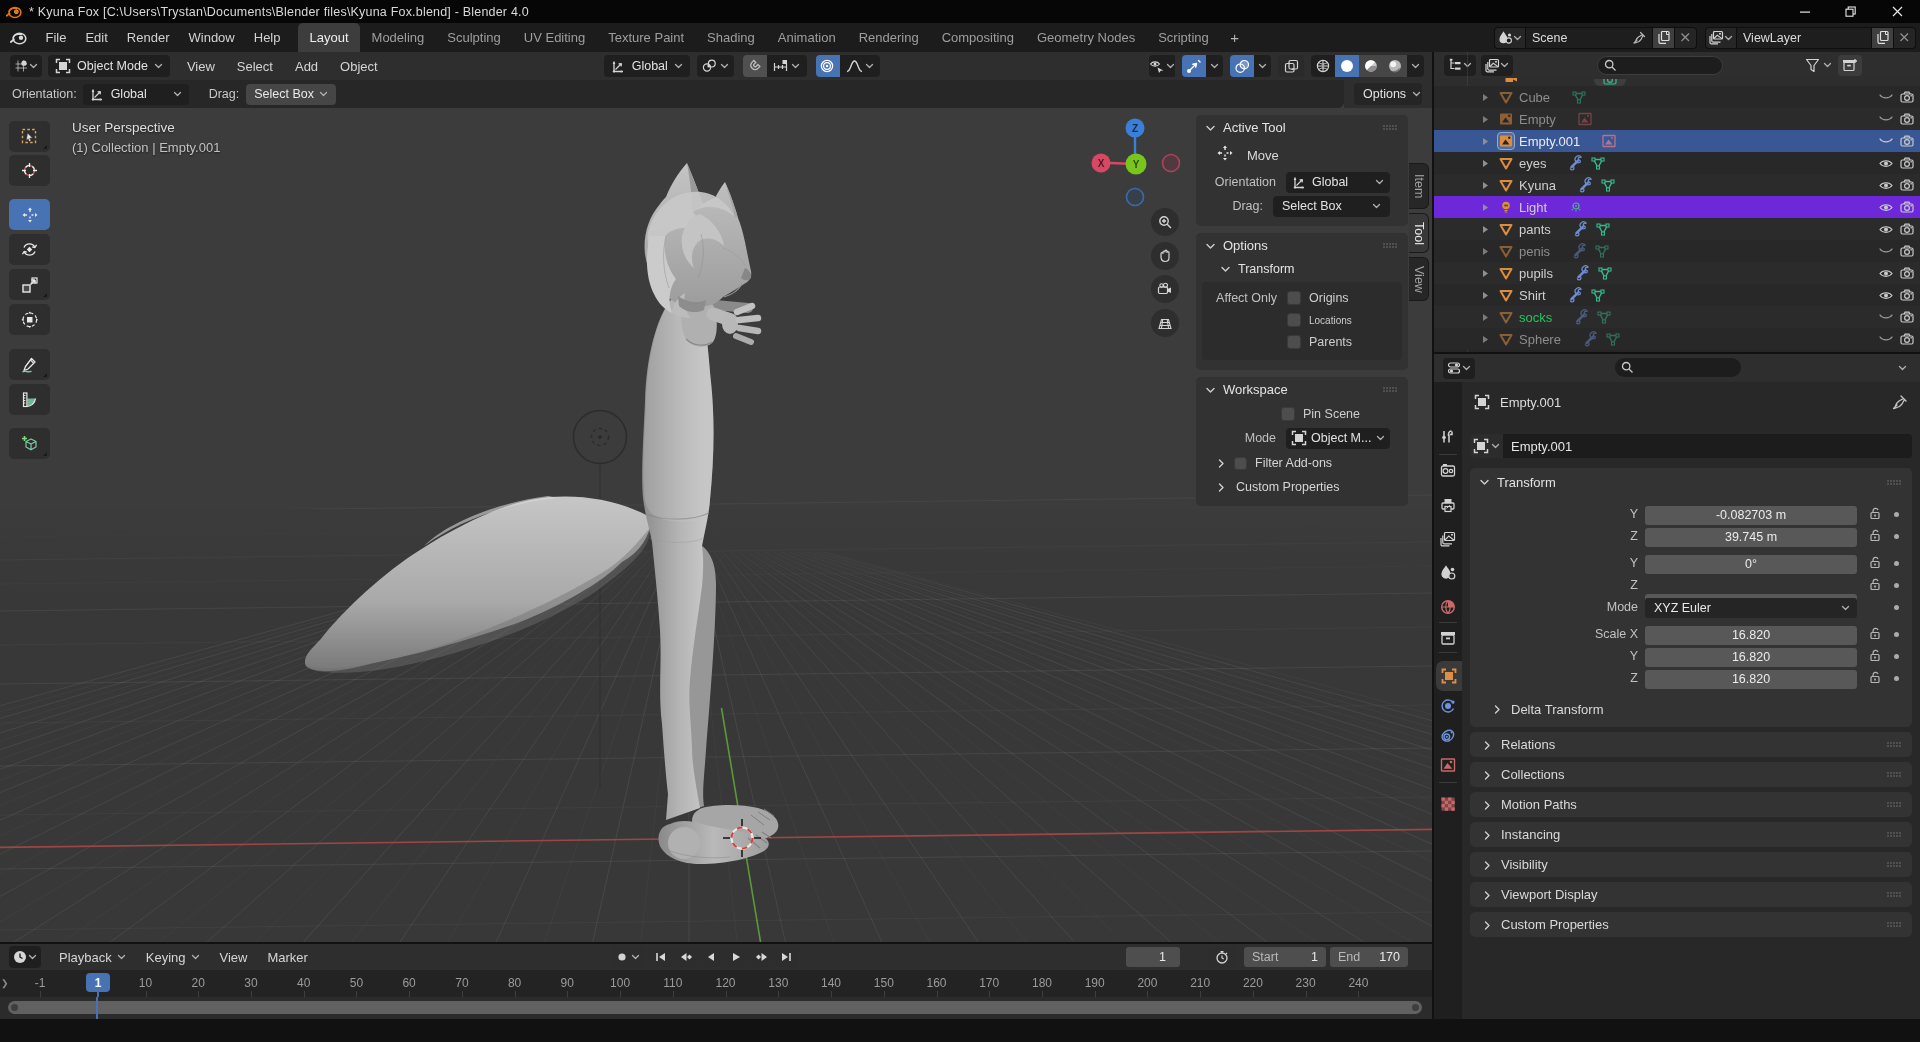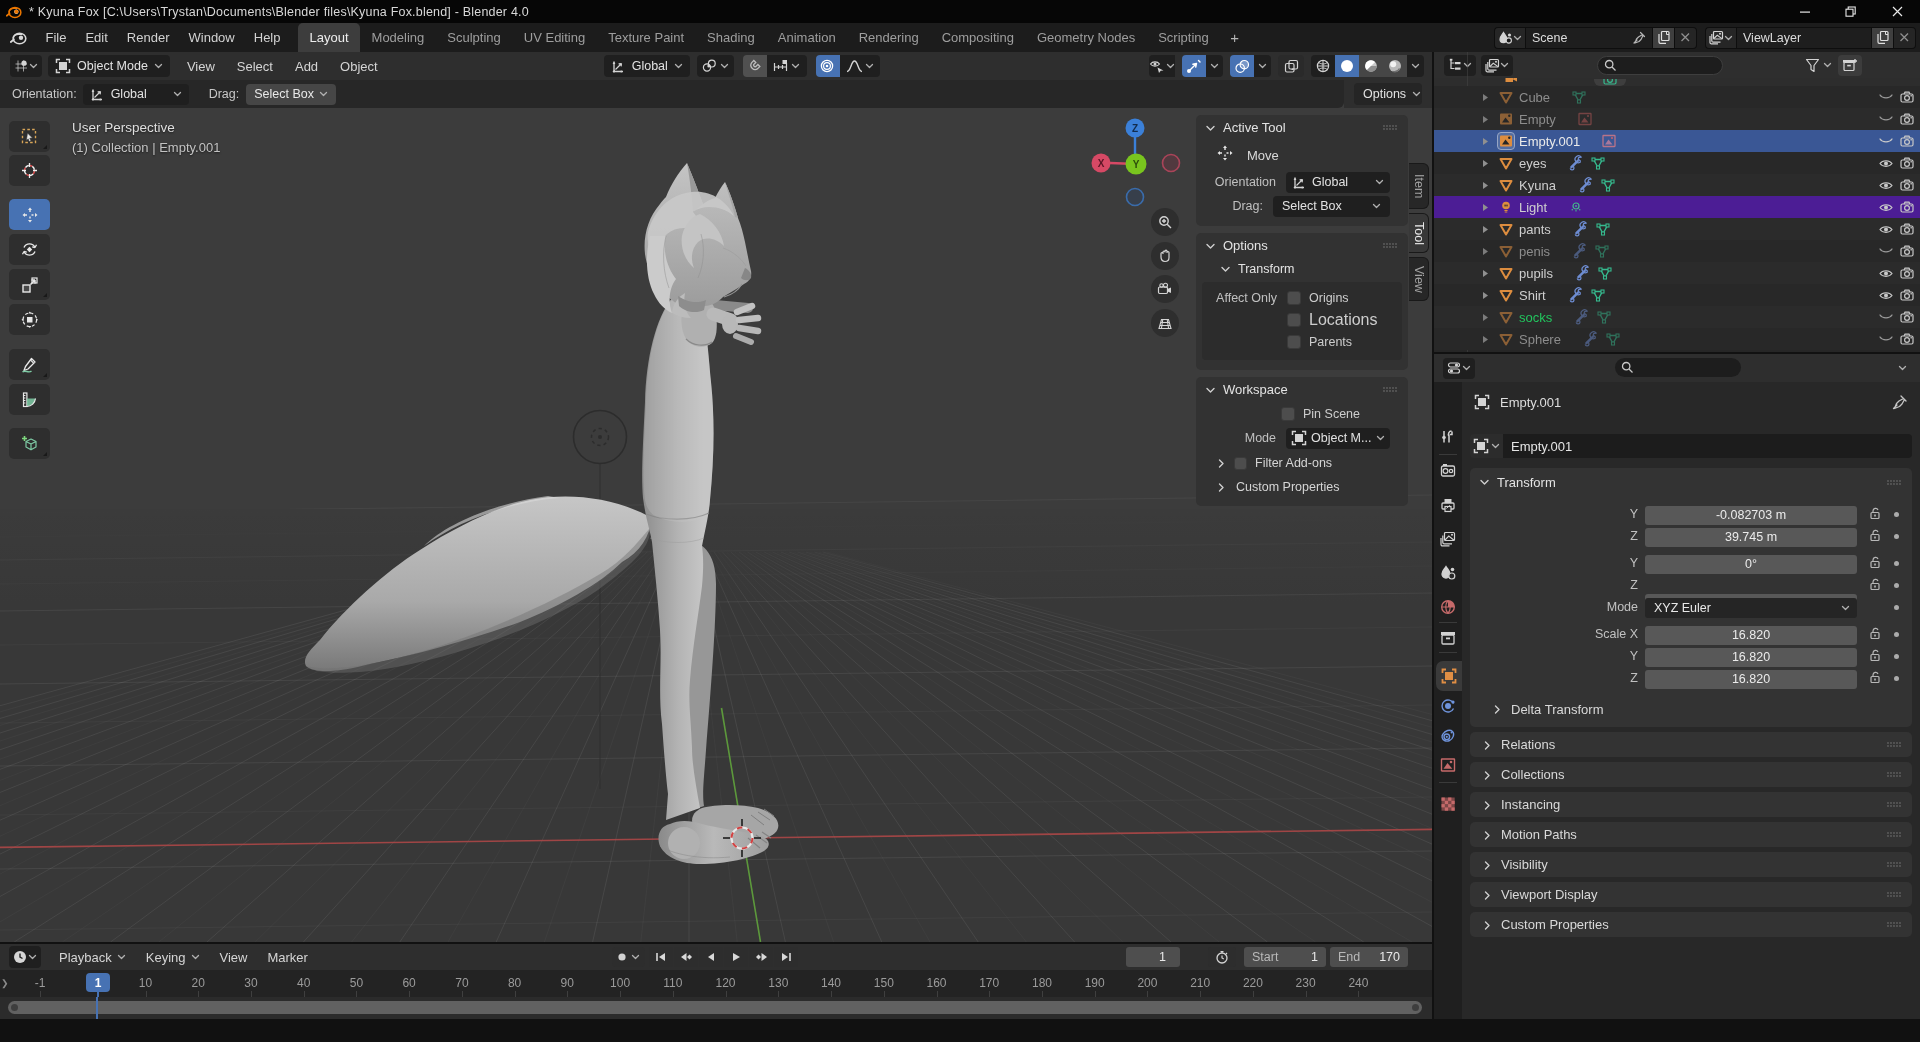--- a/index.html
+++ b/index.html
@@ -883,21 +883,21 @@
           </div>
           <div class="sb-subbox">
             <div class="sb-row" style="height:22px">
               <span class="sb-label" style="width:75px"><span>Affect Only</span></span>
               <span class="checkbox" style="margin-left:10px"></span>
               <span style="margin-left:8px;color:#cdcdcd;font-size:12.5px">Origins</span>
             </div>
             <div class="sb-row" style="height:22px">
               <span class="sb-label" style="width:75px"></span>
               <span class="checkbox" style="margin-left:10px"></span>
-              <span style="margin-left:8px;color:#cdcdcd;font-size:16px">Locations</span>
+              <span style="margin-left:8px;color:#cdcdcd;font-size:10px">Locations</span>
             </div>
             <div class="sb-row" style="height:22px">
               <span class="sb-label" style="width:75px"></span>
               <span class="checkbox" style="margin-left:10px"></span>
               <span style="margin-left:8px;color:#cdcdcd;font-size:12.5px">Parents</span>
             </div>
           </div>
         </div>
         <div class="sb-panel">
           <div class="sb-head">
@@ -1256,21 +1256,21 @@
             <span class="icon">
               <svg width="14" height="14" viewBox="0 0 14 14" fill="none">
                 <rect x="1" y="4" width="12" height="8" rx="1.5" stroke="#c9c9c9" stroke-width="1.2" fill="none"></rect>
                 <circle cx="7" cy="8" r="2.4" stroke="#c9c9c9" stroke-width="1.2" fill="none"></circle>
                 <path d="M4 4 L5 2.2 H9 L10 4" stroke="#c9c9c9" stroke-width="1.2" fill="none"></path>
                 <rect x="10.4" y="5.2" width="1.6" height="1.2" fill="#c9c9c9"></rect>
               </svg>
             </span>
           </span>
         </div>
-        <div class="ol-row" style="background:#4c1d95">
+        <div class="ol-row" style="background:#6d28d9">
           <span class="icon" style="margin-left:48px">
             <svg width="7" height="9" viewBox="0 0 7 9" fill="none">
               <path d="M1 1 L6 4.5 L1 8 Z" fill="#909090"></path>
             </svg>
           </span>
           <span class="icon" style="margin-left:8px;width:18px;height:18px;">
             <svg width="14" height="15" viewBox="0 0 14 15" fill="none">
               <circle cx="7" cy="5.5" r="3.8" fill="#dd8d3f"></circle>
               <path d="M5.4 10.5 H8.6 M5.7 12 H8.3" stroke="#dd8d3f" stroke-width="1.2"></path>
               <rect x="5.5" y="4.6" width="1.2" height="1.8" fill="#262626"></rect>
@@ -1953,21 +1953,21 @@
                 </g>
               </svg>
             </span>
           </div>
           <div class="pr-panel pr-collapsed">
             <span style="margin-left:12px" class="icon">
               <svg width="11" height="10" viewBox="0 0 11 10" fill="none">
                 <path d="M3.5 2 L7 5.5 L3.5 9" stroke="#cfcfcf" stroke-width="1.4" stroke-linecap="round" stroke-linejoin="round"></path>
               </svg>
             </span>
-            <span style="margin-left:8px">Instancing</span>
+            <span style="margin-left:8px">Motion Paths</span>
             <span class="sb-grip icon">
               <svg width="16" height="7" viewBox="0 0 16 7" fill="none">
                 <g fill="#606060">
                   <circle cx="2" cy="2" r="0.9"></circle>
                   <circle cx="5" cy="2" r="0.9"></circle>
                   <circle cx="8" cy="2" r="0.9"></circle>
                   <circle cx="11" cy="2" r="0.9"></circle>
                   <circle cx="14" cy="2" r="0.9"></circle>
                   <circle cx="2" cy="5" r="0.9"></circle>
                   <circle cx="5" cy="5" r="0.9"></circle>
@@ -1977,21 +1977,21 @@
                 </g>
               </svg>
             </span>
           </div>
           <div class="pr-panel pr-collapsed">
             <span style="margin-left:12px" class="icon">
               <svg width="11" height="10" viewBox="0 0 11 10" fill="none">
                 <path d="M3.5 2 L7 5.5 L3.5 9" stroke="#cfcfcf" stroke-width="1.4" stroke-linecap="round" stroke-linejoin="round"></path>
               </svg>
             </span>
-            <span style="margin-left:8px">Motion Paths</span>
+            <span style="margin-left:8px">Instancing</span>
             <span class="sb-grip icon">
               <svg width="16" height="7" viewBox="0 0 16 7" fill="none">
                 <g fill="#606060">
                   <circle cx="2" cy="2" r="0.9"></circle>
                   <circle cx="5" cy="2" r="0.9"></circle>
                   <circle cx="8" cy="2" r="0.9"></circle>
                   <circle cx="11" cy="2" r="0.9"></circle>
                   <circle cx="14" cy="2" r="0.9"></circle>
                   <circle cx="2" cy="5" r="0.9"></circle>
                   <circle cx="5" cy="5" r="0.9"></circle>

